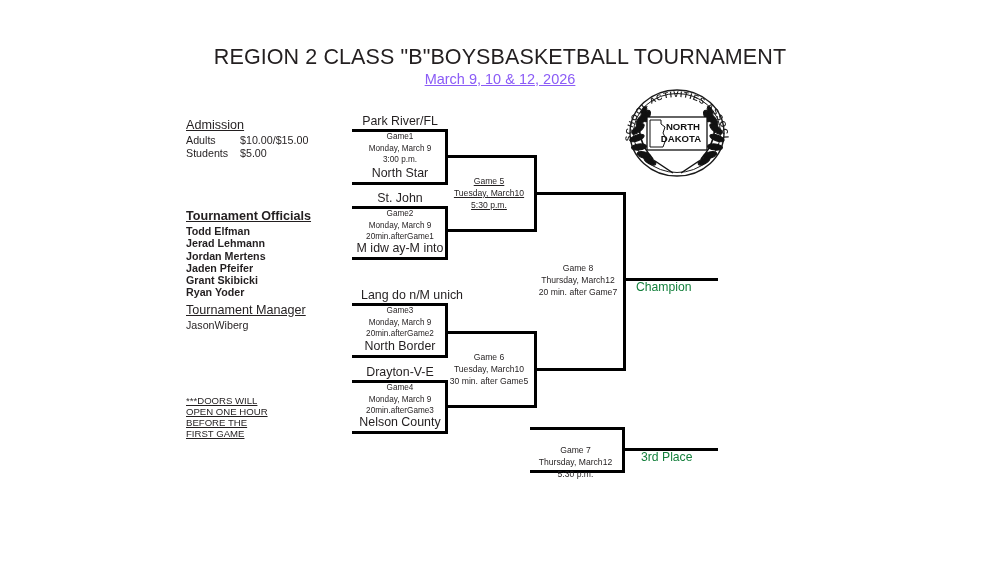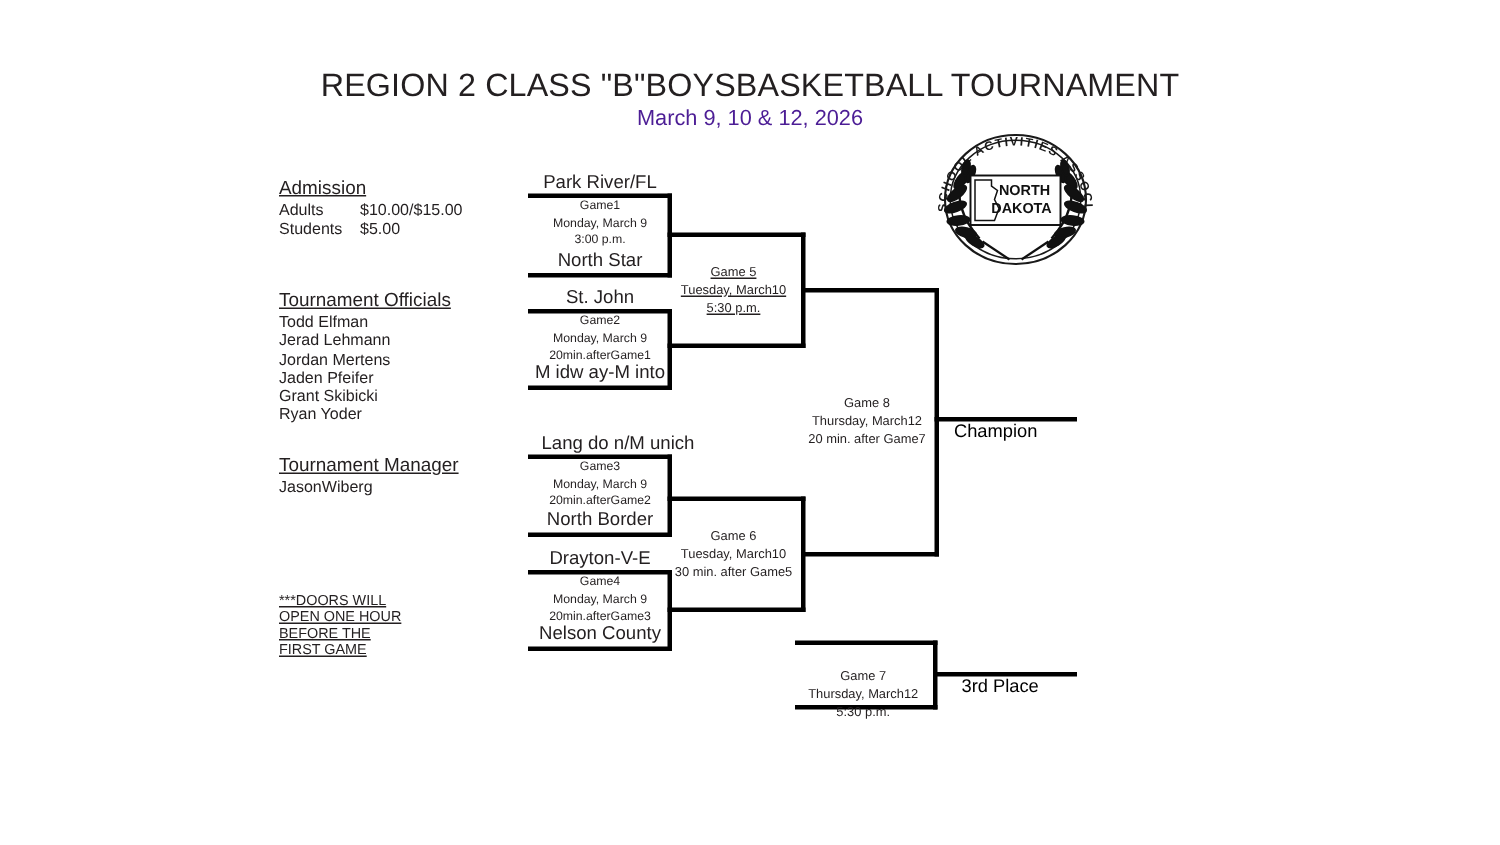--- a/index.html
+++ b/index.html
@@ -31,21 +31,22 @@
   .title-main {
     font-size: 21.5px;
     line-height: 26px;
     letter-spacing: 0.1px;
     color: #231f20;
     white-space: nowrap;
   }
   .title-sub {
     font-size: 14.5px;
     line-height: 19px;
-    color: #4c1d95;
+    color: #8b5cf6;
+    text-decoration: underline;
   }
 
   
   .seal {
     position: absolute;
     left: 611px;
     top: 87px;
     width: 132px;
     height: 92px;
   }
@@ -109,21 +110,21 @@
 
   .gameinfo.mid .l1,
   .gameinfo.mid .l2,
   .gameinfo.mid .l3 { font-size: 8.6px; line-height: 11.8px; }
 
   .outcome {
     position: absolute;
     font-size: 12.2px;
     line-height: 14px;
     white-space: nowrap;
-    color: #000000;
+    color: #15803d;
   }
 </style>
 </head>
 <body>
 
 <div id="page">
 
   <div class="title-block">
     <div class="title-main">REGION 2 CLASS "B"BOYSBASKETBALL TOURNAMENT</div>
     <div class="title-sub">March 9, 10 &amp; 12, 2026</div>
@@ -176,21 +177,21 @@
   <div class="info-block" style="top:117px;">
     <div class="info-head">Admission</div>
     <div class="info-row">
       <span class="lbl">Adults</span><span>$10.00/$15.00</span>
     </div>
     <div class="info-row">
       <span class="lbl">Students</span><span>$5.00</span>
     </div>
   </div>
 
-  <div class="info-block" style="top:192px;">
+  <div class="info-block" style="top:208px;font-weight:bold;">
     <div class="info-head">Tournament Officials</div>
     <div class="info-list-item">Todd Elfman</div>
     <div class="info-list-item">Jerad Lehmann</div>
     <div class="info-list-item">Jordan Mertens</div>
     <div class="info-list-item">Jaden Pfeifer</div>
     <div class="info-list-item">Grant Skibicki</div>
     <div class="info-list-item">Ryan Yoder</div>
   </div>
 
   <div class="info-block" style="top:395px;">

